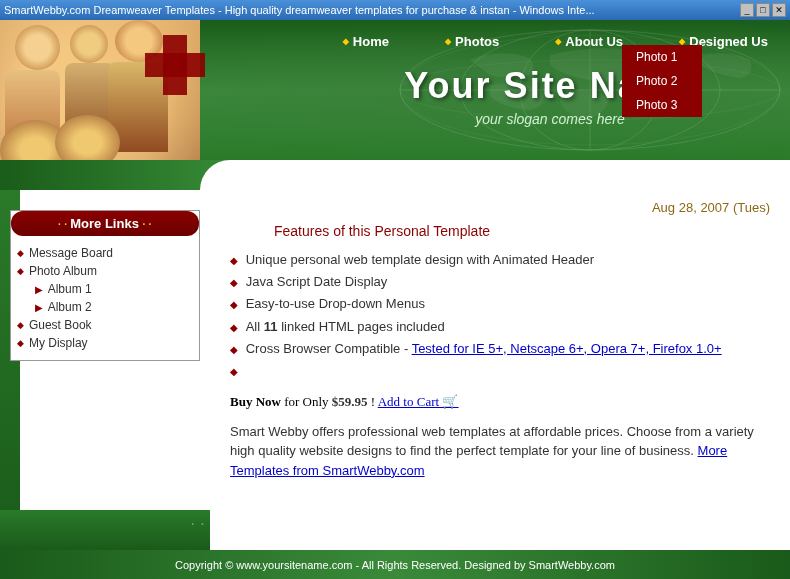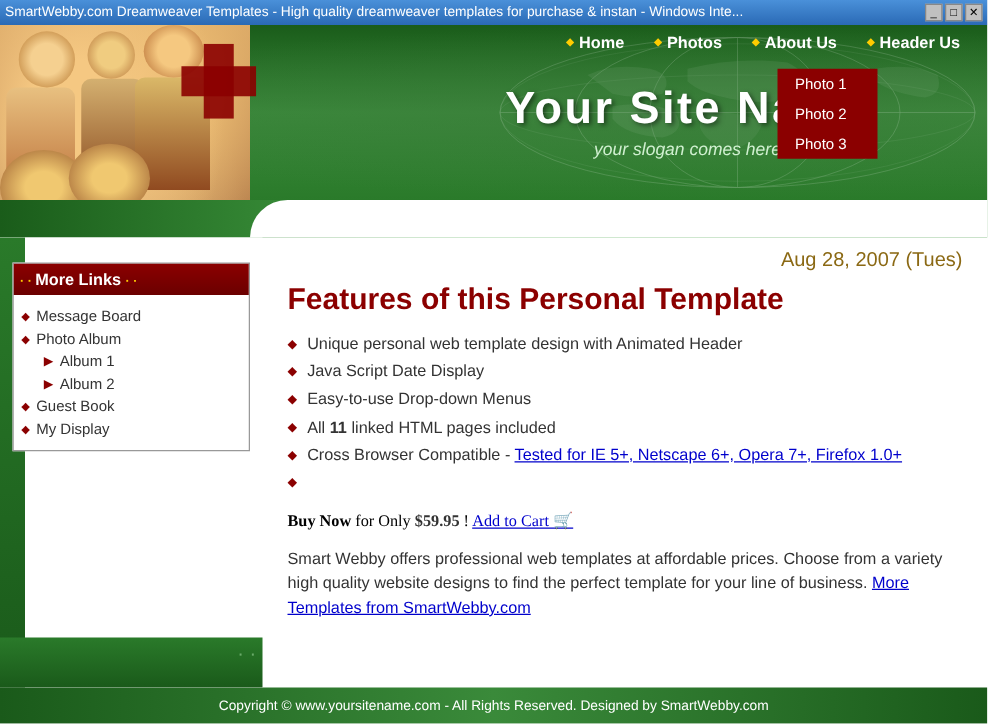--- a/index.html
+++ b/index.html
@@ -68,40 +68,41 @@
         radial-gradient(ellipse at 70% 20%, #e8b870 15%, transparent 50%),
         radial-gradient(ellipse at 50% 70%, #c09060 30%, transparent 70%),
         linear-gradient(to bottom, #d4a060, #8b5030);
     }
 
     
     .nav-bar {
       position: absolute;
       top: 0; right: 0;
       display: flex;
-      align-items: flex-start;
+      align-items: flex-end;
       height: 35px;
       padding-right: 10px;
       z-index: 10;
+      gap: 32px;
     }
     .nav-item {
       color: white;
       font-size: 13px;
       font-weight: bold;
       padding: 6px 12px;
       cursor: pointer;
       text-decoration: none;
       display: flex; align-items: center; gap: 4px;
     }
     .nav-diamond::before { content: '◆'; font-size: 8px; color: #ffcc00; }
 
     
     .nav-dropdown {
       position: absolute;
-      top: 35px; right: 88px;
+      top: 25px; right: 88px;
       background: #8b0000;
       z-index: 20;
       min-width: 80px;
     }
     .nav-dropdown-item {
       color: white;
       padding: 5px 14px;
       font-size: 12px;
       cursor: pointer;
       display: block;
@@ -162,23 +163,25 @@
     }
 
     .sidebar-box {
       background: white;
       border: 1px solid #999;
       margin: 0 10px;
     }
     .sidebar-box-header {
       background: linear-gradient(to bottom, #8b0000, #6b0000);
       color: white;
+      text-align: center;
       font-weight: bold;
       font-size: 13px;
       padding: 5px;
+      border-radius: 12px;
     }
     .sidebar-box-header-dots {
       color: #ffcc00;
       font-size: 10px;
     }
 
     .sidebar-links {
       padding: 8px 6px;
     }
     .sidebar-link {
@@ -220,29 +223,30 @@
     
     .content-area {
       flex: 1;
       padding: 10px 20px;
       overflow-y: auto;
     }
 
     .date-line {
       text-align: right;
       color: #8b6914;
-      font-size: 16px;
+      font-size: 13px;
       margin-bottom: 8px;
     }
 
     .content-title {
-      font-size: 24px;
-      font-weight: bold;
+      font-size: 14px;
+      font-weight: normal;
       color: #8b0000;
       margin-bottom: 12px;
+      margin-left: 44px;
     }
 
     .features-list {
       list-style: none;
       margin-bottom: 15px;
     }
     .features-list li {
       display: flex;
       align-items: flex-start;
       gap: 8px;
@@ -361,21 +365,21 @@
         <rect x="0" y="18" width="60" height="24" fill="#8b0000" opacity="0.9"></rect>
       </svg>
     </div>
 
     <div class="header-dots-tl">· · ·</div>
 
     <div class="nav-bar">
       <a class="nav-item nav-diamond">Home</a>
       <a class="nav-item nav-diamond">Photos</a>
       <a class="nav-item nav-diamond">About Us</a>
-      <a class="nav-item nav-diamond">Header Us</a>
+      <a class="nav-item nav-diamond">Designed Us</a>
     </div>
 
     <div class="nav-dropdown">
       <a class="nav-dropdown-item">Photo 1</a>
       <a class="nav-dropdown-item">Photo 2</a>
       <a class="nav-dropdown-item">Photo 3</a>
     </div>
 
     <div class="site-title-area">
       <div class="site-title">Your Site Name</div>

